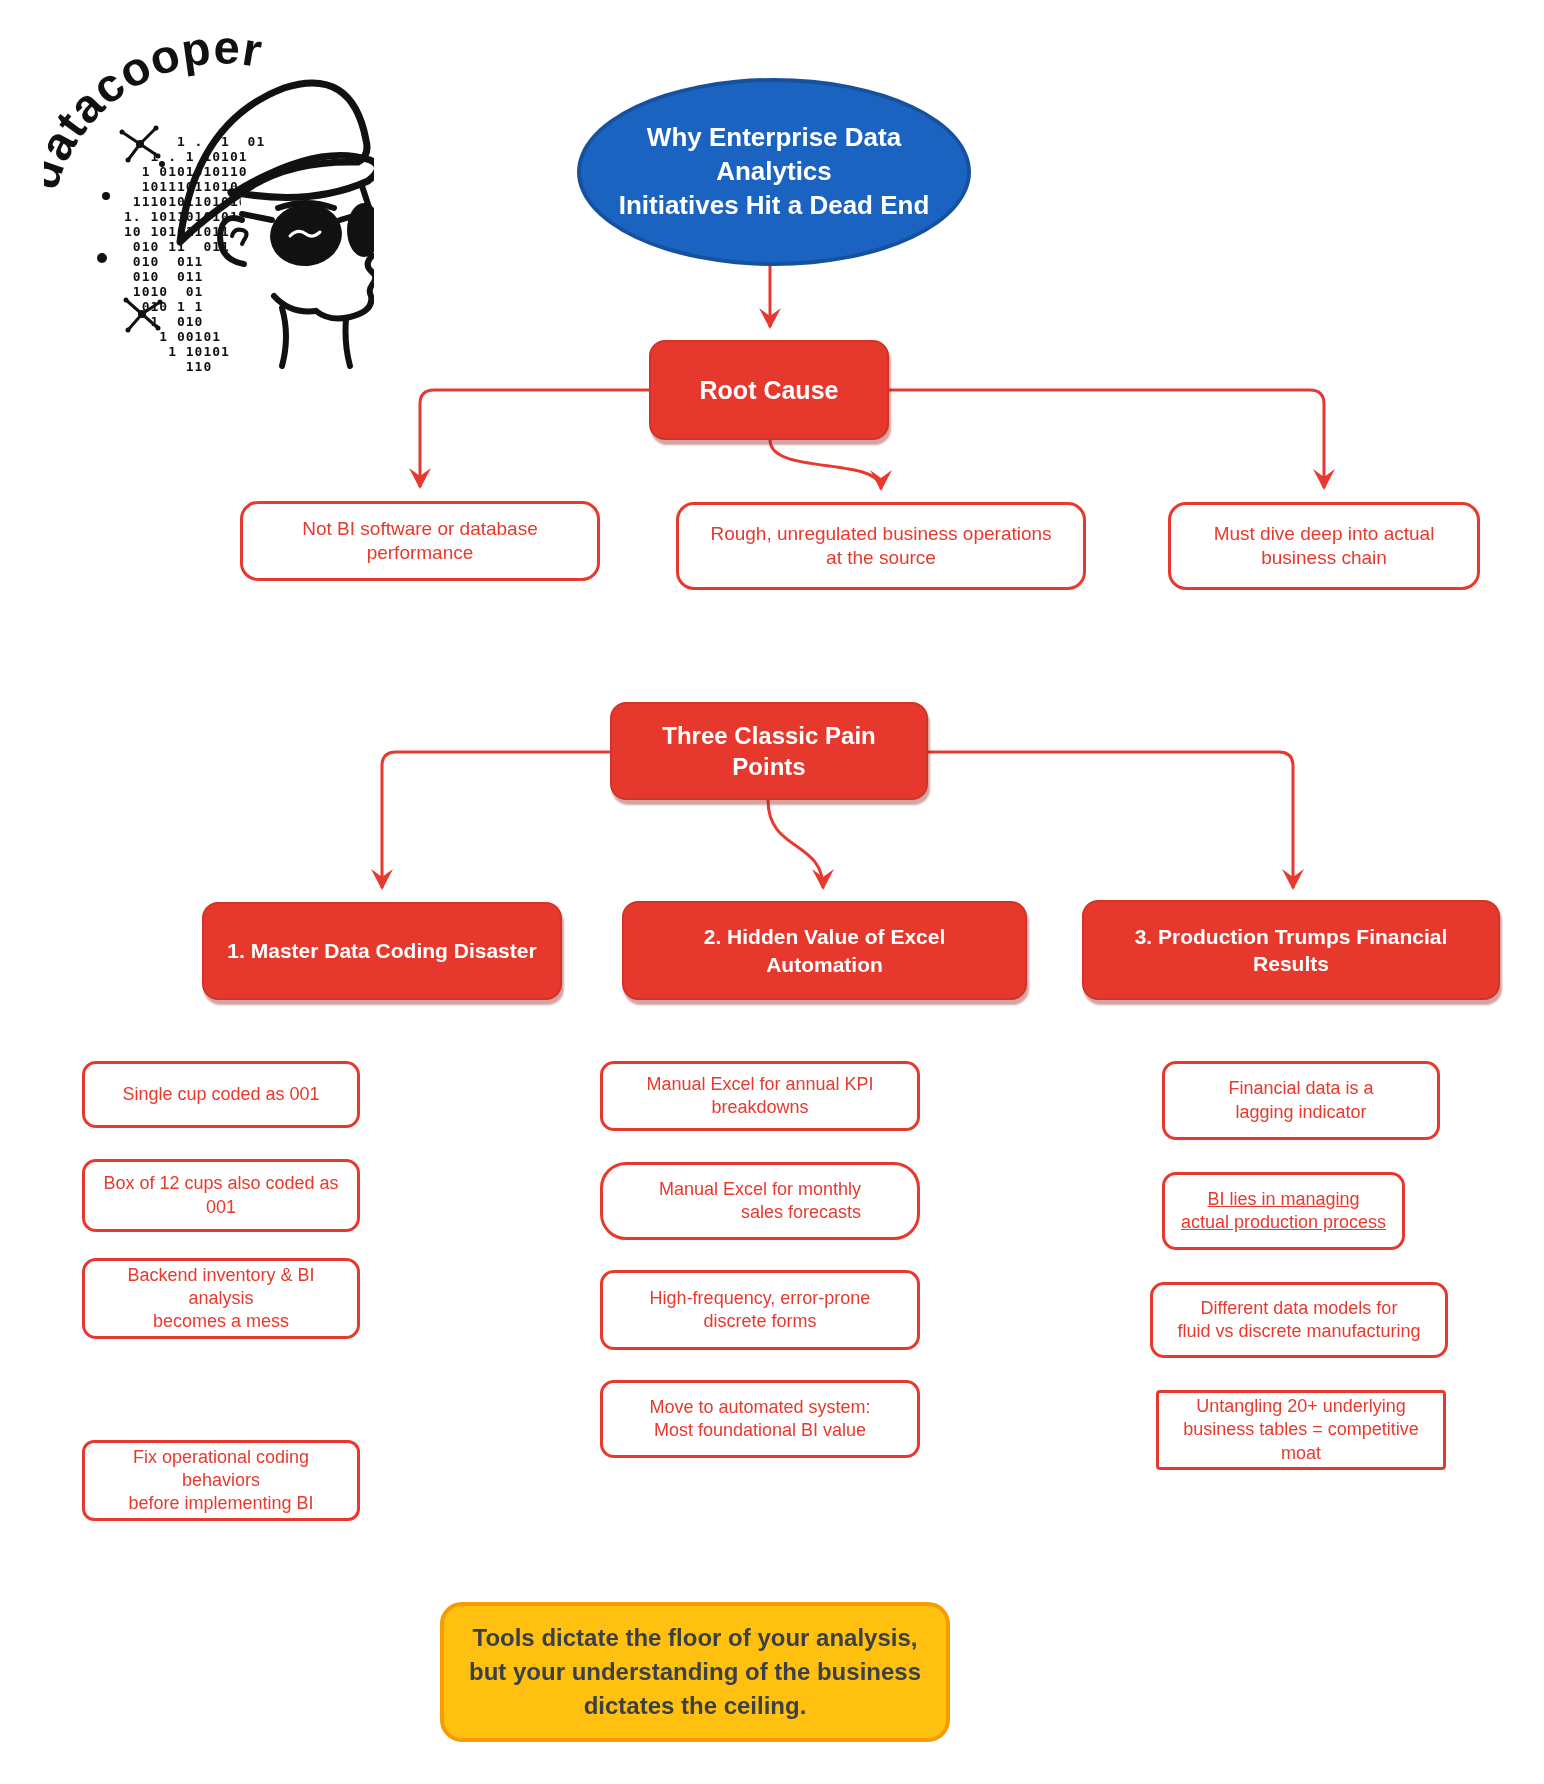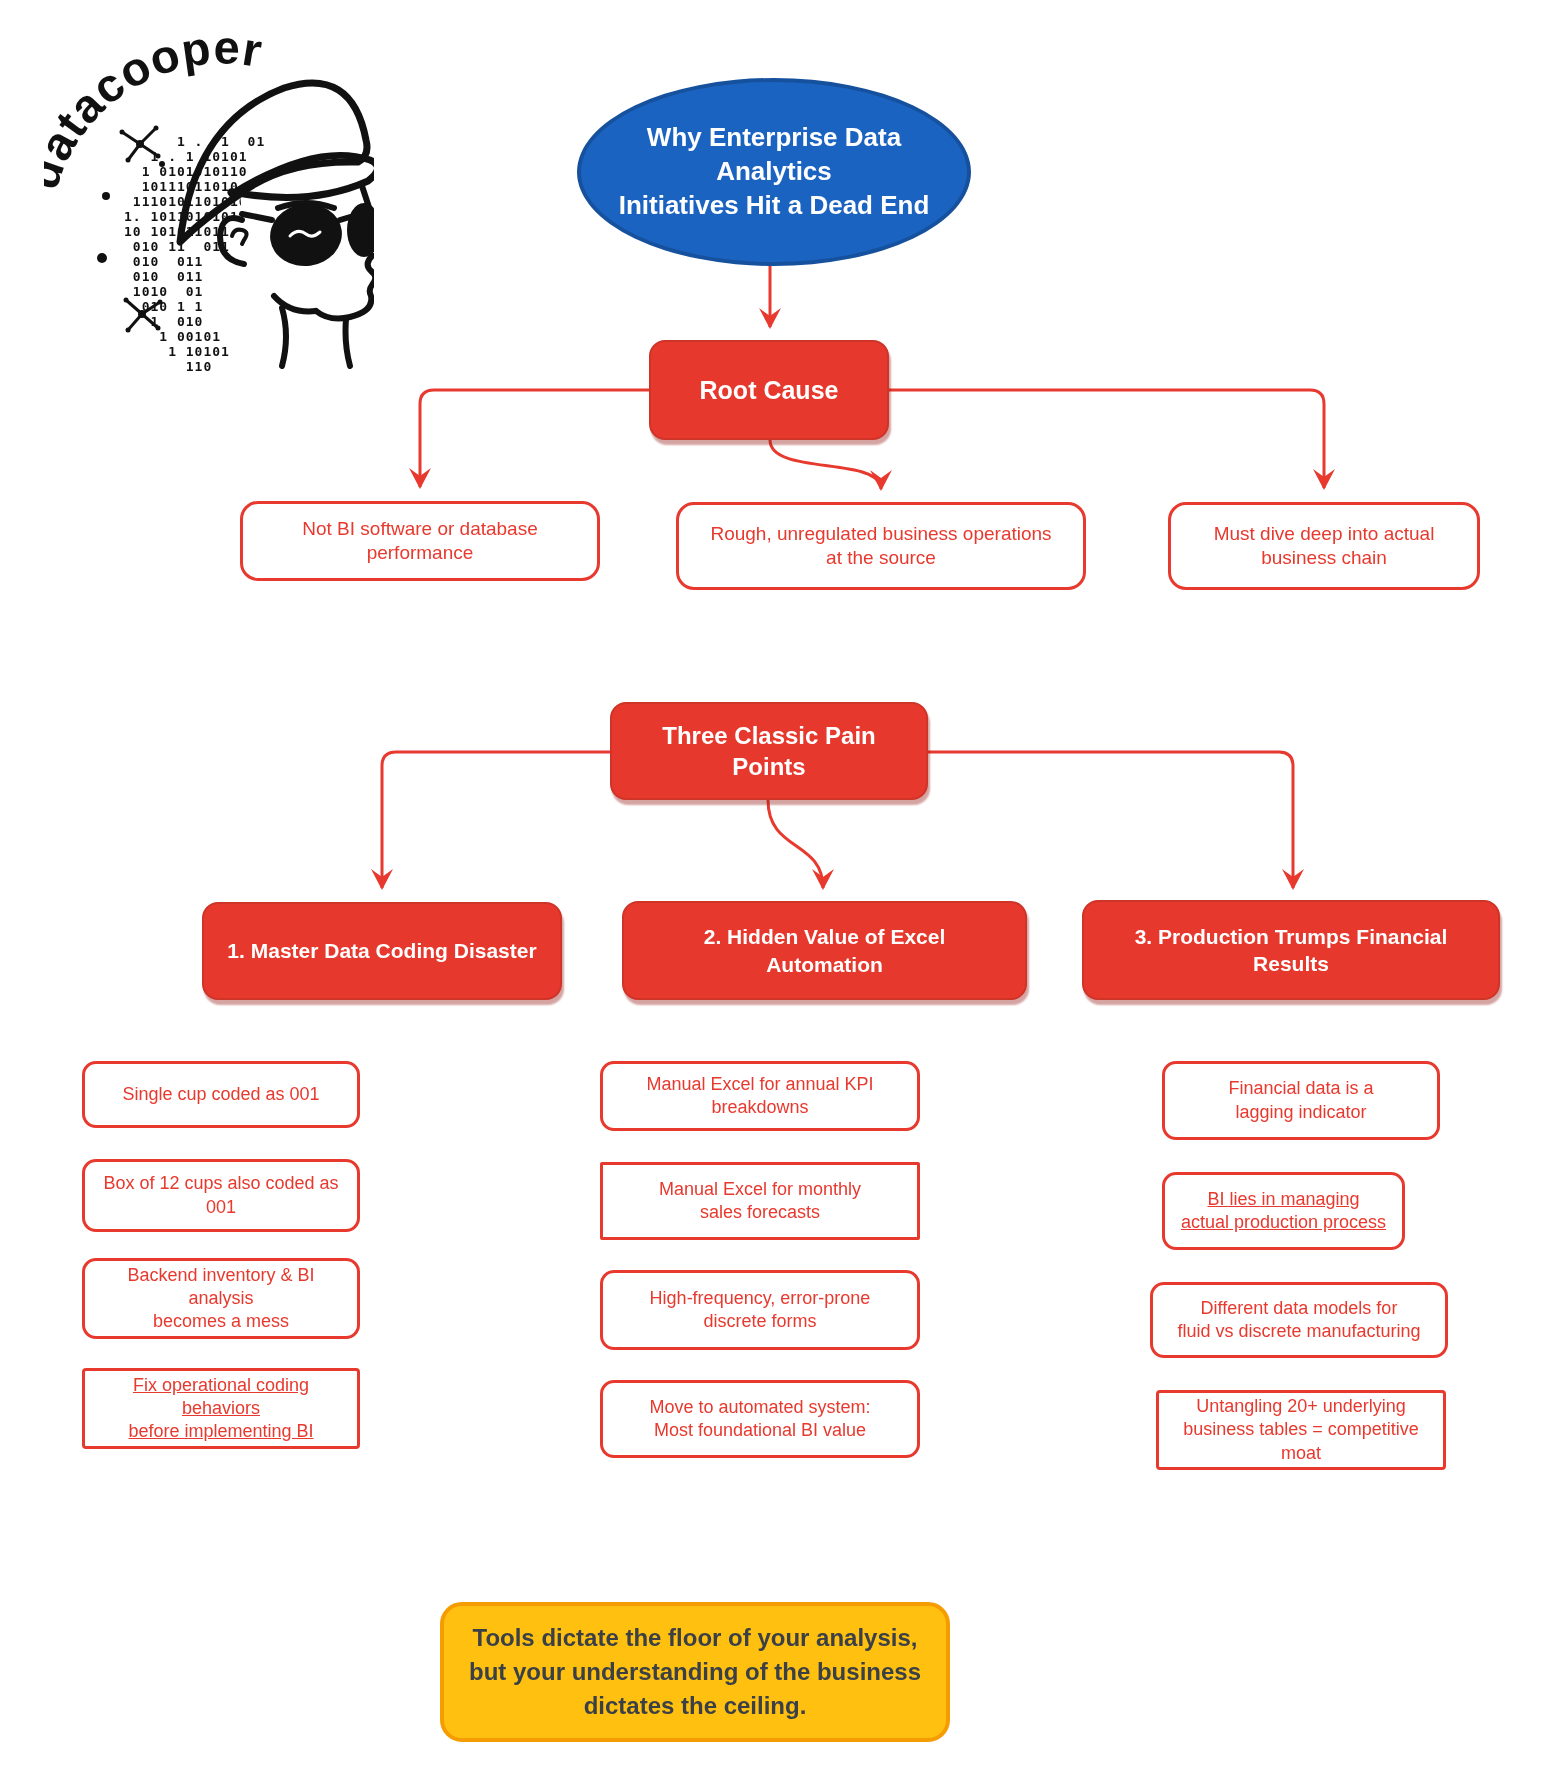--- a/index.html
+++ b/index.html
@@ -180,27 +180,27 @@
 Automation</div>
   <div class="node filled" style="left:1082px; top:900px; width:418px; height:100px; font-size:21px;">3. Production Trumps Financial
 Results</div>
 
   <div class="node outline" style="left:82px; top:1061px; width:278px; height:67px; font-size:18px; border-radius:14px;">Single cup coded as 001</div>
   <div class="node outline" style="left:82px; top:1159px; width:278px; height:73px; font-size:18px; border-radius:14px;">Box of 12 cups also coded as
 001</div>
   <div class="node outline" style="left:82px; top:1258px; width:278px; height:81px; font-size:18px; border-radius:14px;">Backend inventory &amp; BI
 analysis
 becomes a mess</div>
-  <div class="node outline" style="left:82px; top:1368px; width:278px; height:81px; font-size:18px; border-radius:4px;text-decoration:underline;">Fix operational coding
+  <div class="node outline" style="left:82px; top:1440px; width:278px; height:81px; font-size:18px; border-radius:12px;">Fix operational coding
 behaviors
 before implementing BI</div>
 
   <div class="node outline" style="left:600px; top:1061px; width:320px; height:70px; font-size:18px; border-radius:14px;">Manual Excel for annual KPI
 breakdowns</div>
-  <div class="node outline" style="left:600px; top:1162px; width:320px; height:78px; font-size:18px; border-radius:2px;">Manual Excel for monthly
+  <div class="node outline" style="left:600px; top:1162px; width:320px; height:78px; font-size:18px; border-radius:26px;text-align:right;">Manual Excel for monthly
 sales forecasts</div>
   <div class="node outline" style="left:600px; top:1270px; width:320px; height:80px; font-size:18px; border-radius:14px;">High-frequency, error-prone
 discrete forms</div>
   <div class="node outline" style="left:600px; top:1380px; width:320px; height:78px; font-size:18px; border-radius:14px;">Move to automated system:
 Most foundational BI value</div>
 
   <div class="node outline" style="left:1162px; top:1061px; width:278px; height:79px; font-size:18px; border-radius:14px;">Financial data is a
 lagging indicator</div>
   <div class="node outline" style="left:1162px; top:1172px; width:243px; height:78px; font-size:18px; border-radius:14px;text-decoration:underline;">BI lies in managing
 actual production process</div>

